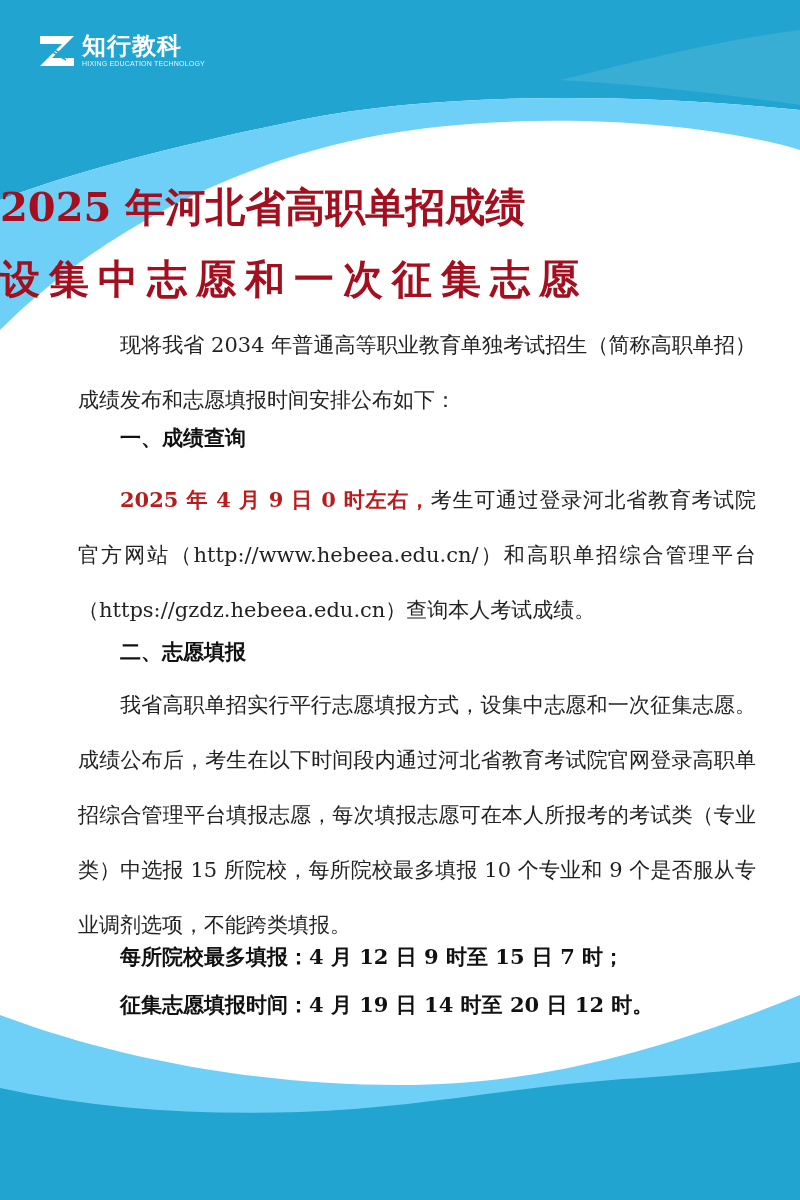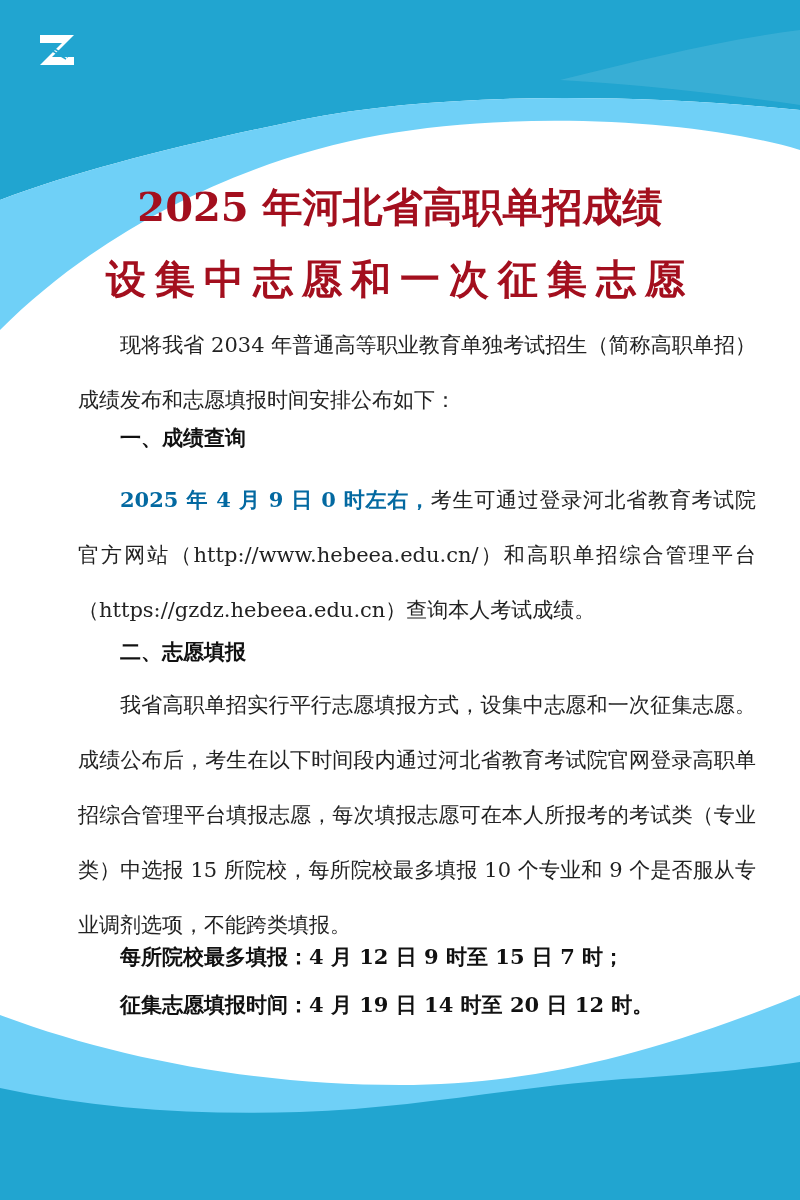--- a/index.html
+++ b/index.html
@@ -20,39 +20,39 @@
     .logo-cn {
       font-family: "DejaVu Sans", "Liberation Sans", sans-serif;
       font-weight: bold; font-size: 24px; color: #ffffff; letter-spacing: 1px; line-height: 26px;
     }
     .logo-en {
       font-family: "Liberation Sans", "DejaVu Sans", sans-serif;
       font-size: 7px; color: #e6f6fc; letter-spacing: 0.2px; line-height: 9px;
     }
     .content { position: absolute; left: 0; top: 0; width: 800px; z-index: 2; }
     .title {
-      position: absolute; left: 0; width: 800px; text-align: center;
+      position: absolute; left: 0; width: 800px; text-align: left;
       color: #a30f1e; font-weight: bold; font-size: 40px;
       font-family: "DejaVu Serif", "Liberation Serif", serif;
     }
     .title-1 { top: 180px; letter-spacing: 0px; }
     .title-2 { top: 252px; letter-spacing: 9px; }
     .para {
       position: absolute; left: 78px; width: 678px;
       font-size: 21px; line-height: 55px; color: #222;
       text-align: justify;
       font-family: "DejaVu Serif", "Liberation Serif", serif;
     }
     .indent { text-indent: 42px; }
     .heading {
       position: absolute; left: 120px;
       font-size: 21px; font-weight: bold; color: #111;
       font-family: "DejaVu Serif", "Liberation Serif", serif;
     }
-    .strong { font-weight: bold; color: #0369a1; }
+    .strong { font-weight: bold; color: #b91c1c; }
     .sched {
       position: absolute; left: 120px;
       font-size: 21px; font-weight: bold; color: #111;
       font-family: "DejaVu Serif", "Liberation Serif", serif;
     }
   </style>
 </head>
 <body>
 
 <svg class="bg-svg" viewBox="0 0 800 1200" preserveAspectRatio="none">
@@ -66,20 +66,24 @@
 
   <path d="M0,1088 C100,1110 200,1115 300,1112 C420,1108 520,1085 640,1078 C700,1074 760,1068 800,1062 V1200 H0 Z" fill="#21a5d0"></path>
 </svg>
 
 <div class="logo">
   <svg class="logo-mark" viewBox="0 0 38 34">
     <path d="M2,2 H36 L14,24 H36 V32 H2 L24,10 H2 Z" fill="#ffffff"></path>
     <path d="M8,14 L28,26" stroke="#21a5d0" stroke-width="1.5"></path>
     <path d="M10,12 L30,24" stroke="#21a5d0" stroke-width="1.5"></path>
   </svg>
+  <div class="logo-text">
+    <span class="logo-cn">知行教科</span>
+    <span class="logo-en">HIXING EDUCATION TECHNOLOGY</span>
+  </div>
 </div>
 
 <div class="content">
   <div class="title title-1">2025 年河北省高职单招成绩</div>
   <div class="title title-2">设集中志愿和一次征集志愿</div>
 
   <p class="para indent" style="top:318px;">现将我省 2034 年普通高等职业教育单独考试招生（简称高职单招）成绩发布和志愿填报时间安排公布如下：</p>
 
   <div class="heading" style="top:424px;">一、成绩查询</div>
 

